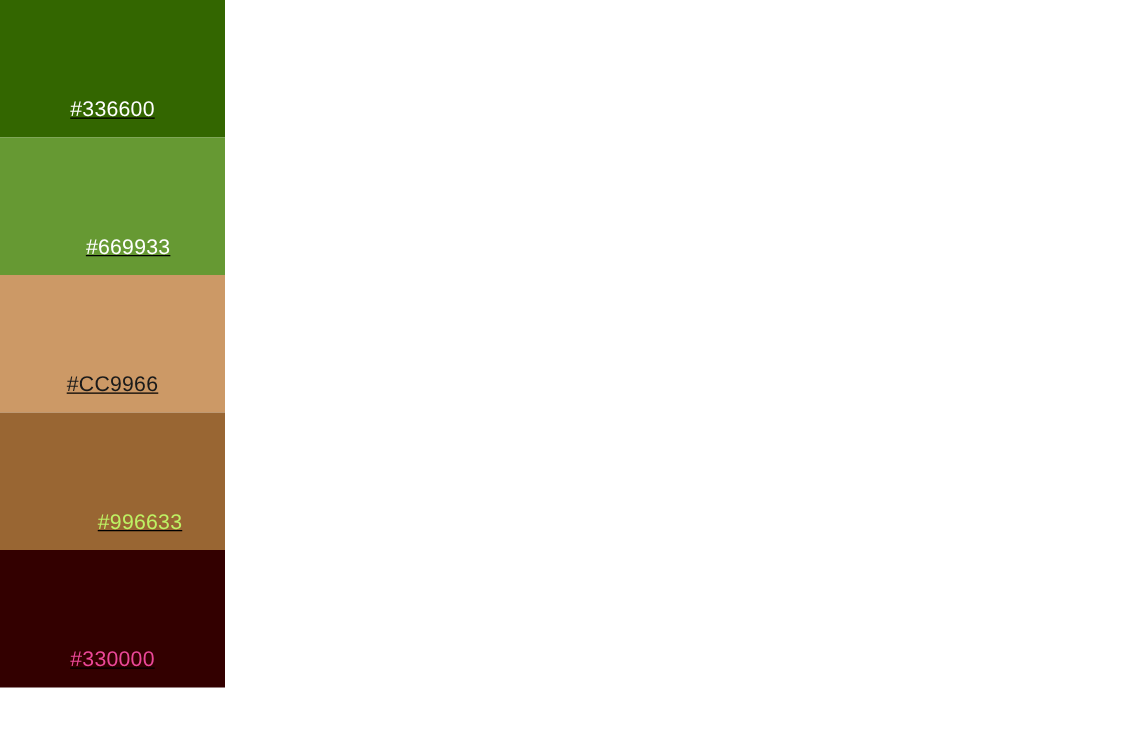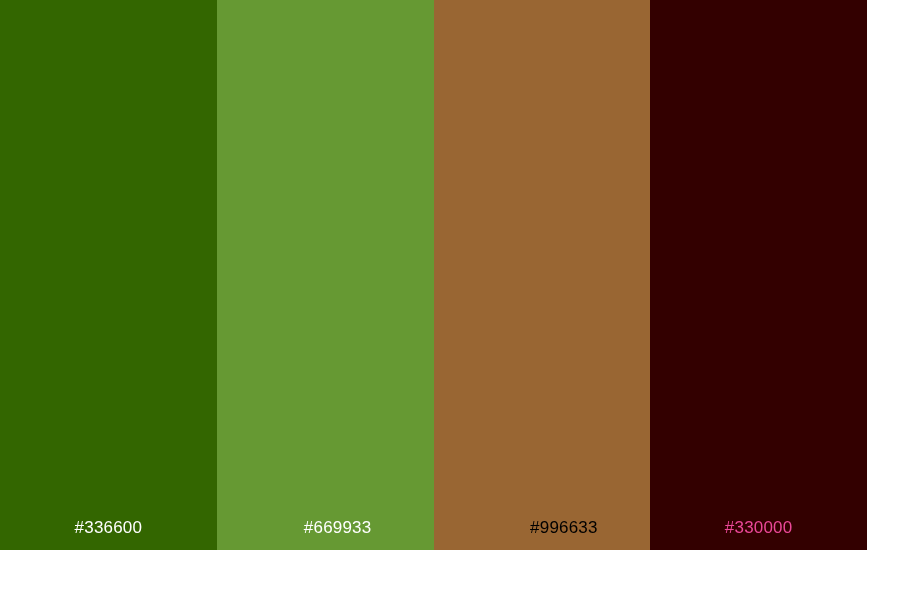--- a/index.html
+++ b/index.html
@@ -18,24 +18,25 @@
   #palette-page {
     width: 900px;
     height: 600px;
     display: flex;
     flex-direction: column;
     background: #ffffff;
   }
 
   
   #swatch-strip {
-    width: 867px;
+    width: 800px;
     height: 550px;
     display: flex;
-    flex-direction: row;
+    flex-direction: column;
+    text-decoration: underline;
   }
 
   .swatch {
     flex: 1 1 180px;
     width: 180px;
     height: 550px;
     position: relative;
     display: flex;
     align-items: flex-end;
     justify-content: center;
@@ -82,23 +83,26 @@
   <div id="swatch-strip">
 
     <div class="swatch" style="background-color: rgb(51, 102, 0);">
       <span class="swatch-label" style="color: rgb(255, 255, 255);">#336600</span>
     </div>
 
     <div class="swatch" style="background-color: rgb(102, 153, 51);">
       <span class="swatch-label" style="color: rgb(255, 255, 255); padding-left: 25px;">#669933</span>
     </div>
 
+    <div class="swatch" style="background-color: rgb(204, 153, 102);">
+      <span class="swatch-label" style="color: rgb(26, 26, 26);">#CC9966</span>
+    </div>
 
     <div class="swatch" style="background-color: rgb(153, 102, 51);">
-      <span class="swatch-label" style="color: #000000; padding-left: 44px;">#996633</span>
+      <span class="swatch-label" style="color: #bef264; padding-left: 44px;">#996633</span>
     </div>
 
     <div class="swatch" style="background-color: rgb(51, 0, 0);">
       <span class="swatch-label" style="color: #ec4899;">#330000</span>
     </div>
 
   </div>
 
 
 </div>

